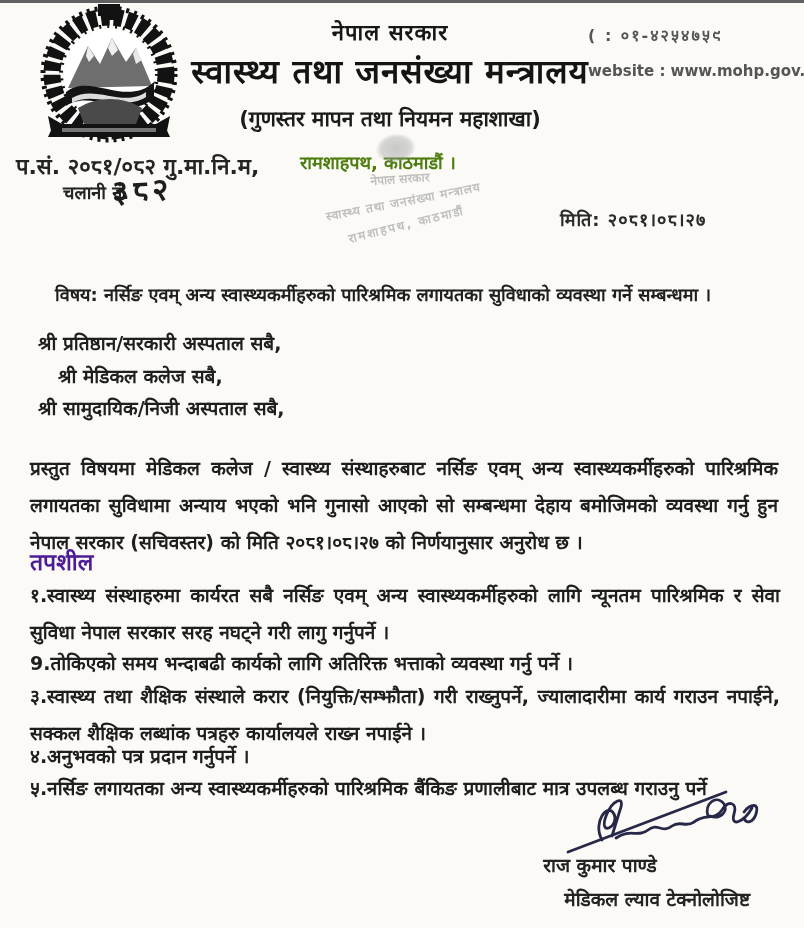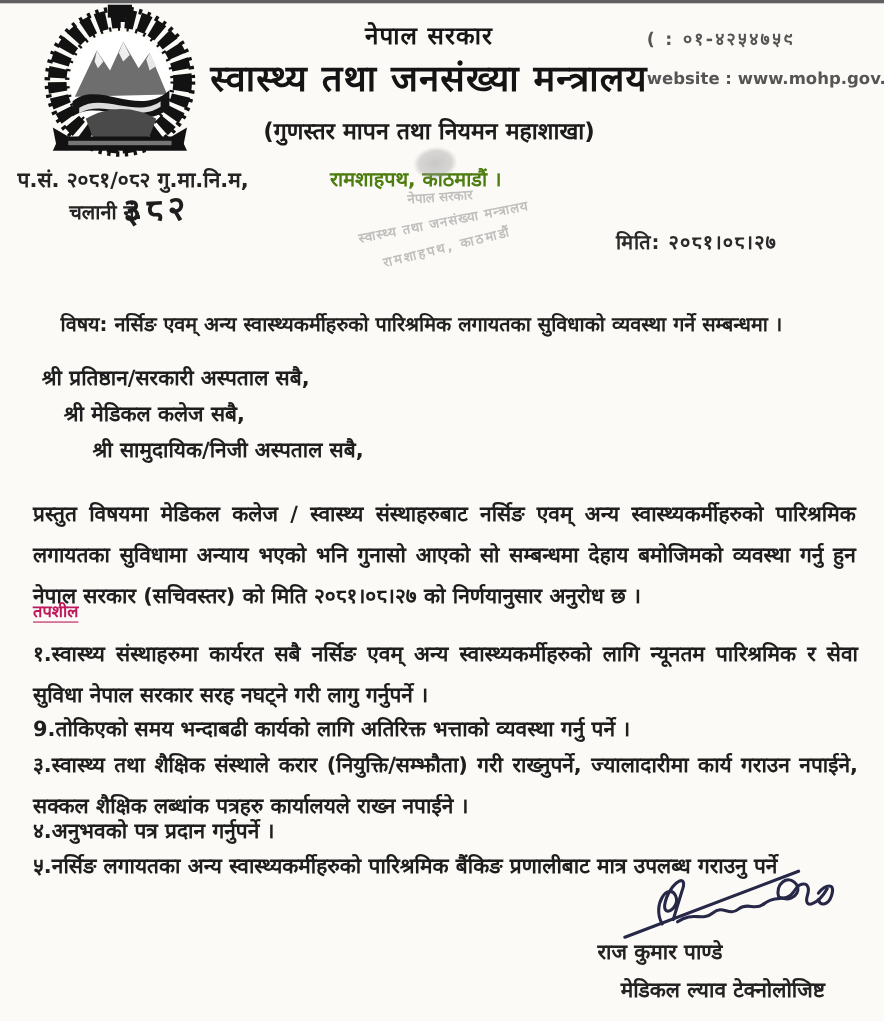--- a/index.html
+++ b/index.html
@@ -13,40 +13,40 @@
   .abs{position:absolute;}
 
   
   .gov-title{left:180px;top:16px;width:420px;text-align:center;font-size:22px;font-weight:700;color:#161616;letter-spacing:1px;}
   .ministry-title{left:150px;top:48px;width:480px;text-align:center;font-size:33px;font-weight:700;color:#141414;letter-spacing:1px;}
   .division-title{left:180px;top:104px;width:420px;text-align:center;font-size:21px;font-weight:700;color:#1b1b1b;}
   .contact-phone{left:588px;top:24px;width:210px;text-align:left;font-size:16px;font-weight:600;color:#555;letter-spacing:2px;white-space:nowrap;}
   .contact-web{left:588px;top:62px;font-size:15px;font-weight:600;color:#555;white-space:nowrap;}
 
   
-  .ref-no{left:16px;top:150px;font-size:19px;font-weight:700;color:#242424;}
+  .ref-no{left:16px;top:150px;font-size:22px;font-weight:700;color:#242424;}
   .dispatch-label{left:16px;top:180px;font-size:18px;font-weight:700;color:#242424;margin-left:47px;}
   .dispatch-no{left:112px;top:168px;font-size:31px;font-weight:600;color:#1d1d1d;transform:rotate(-3deg);letter-spacing:4px;}
   .office-address{left:300px;top:150px;font-size:18px;font-weight:700;color:#4d7c0f;}
   .letter-date{left:560px;top:207px;font-size:18px;font-weight:700;color:#2a2a2a;letter-spacing:1px;}
 
   
   .stamp{left:292px;top:128px;width:220px;height:130px;transform:rotate(-8deg);opacity:.55;color:#8f8f8f;text-align:center;pointer-events:none;}
   .stamp .s1{font-size:12px;font-weight:700;transform:rotate(4deg);}
   .stamp .s2{font-size:12px;font-weight:700;transform:rotate(-3deg);margin-top:6px;letter-spacing:1px;}
   .stamp .s3{font-size:12px;font-weight:700;transform:rotate(-6deg);margin-top:6px;letter-spacing:2px;}
   .stamp .blob{width:54px;height:40px;margin:0 auto 2px auto;background:radial-gradient(closest-side,#777 0%,#9c9c9c 55%,transparent 75%);opacity:.7;border-radius:50%;}
 
   
   .subject{left:55px;top:282px;width:720px;font-size:18px;font-weight:700;color:#1f1f1f;}
   .addr1{left:38px;top:330px;font-size:19px;font-weight:700;color:#1f1f1f;}
   .addr2{left:38px;top:363px;font-size:19px;font-weight:700;color:#1f1f1f;margin-left:20px;}
-  .addr3{left:38px;top:395px;font-size:19px;font-weight:700;color:#1f1f1f;margin-left:46px;}
+  .addr3{left:38px;top:395px;font-size:19px;font-weight:700;color:#1f1f1f;}
   .para{left:30px;top:450px;width:748px;font-size:19px;font-weight:600;color:#1e1e1e;line-height:37px;text-align:justify;}
-  .tapashil{left:30px;top:545px;font-size:15px;font-weight:700;color:#be185d;text-decoration:underline;text-underline-offset:4px;}
+  .tapashil{left:30px;top:545px;font-size:23px;font-weight:700;color:#4c1d95;text-underline-offset:4px;}
   .item{width:750px;font-size:19px;font-weight:700;color:#1e1e1e;line-height:37px;text-align:justify;}
   .item1{left:30px;top:577px;}
   .item2{left:30px;top:645px;}
   .item3{left:30px;top:678px;}
   .item4{left:30px;top:738px;}
   .item5{left:30px;top:770px;}
 
   
   .sig-svg{left:558px;top:778px;}
   .sig-name{left:480px;top:852px;width:240px;text-align:center;font-size:19px;font-weight:700;color:#232323;}

